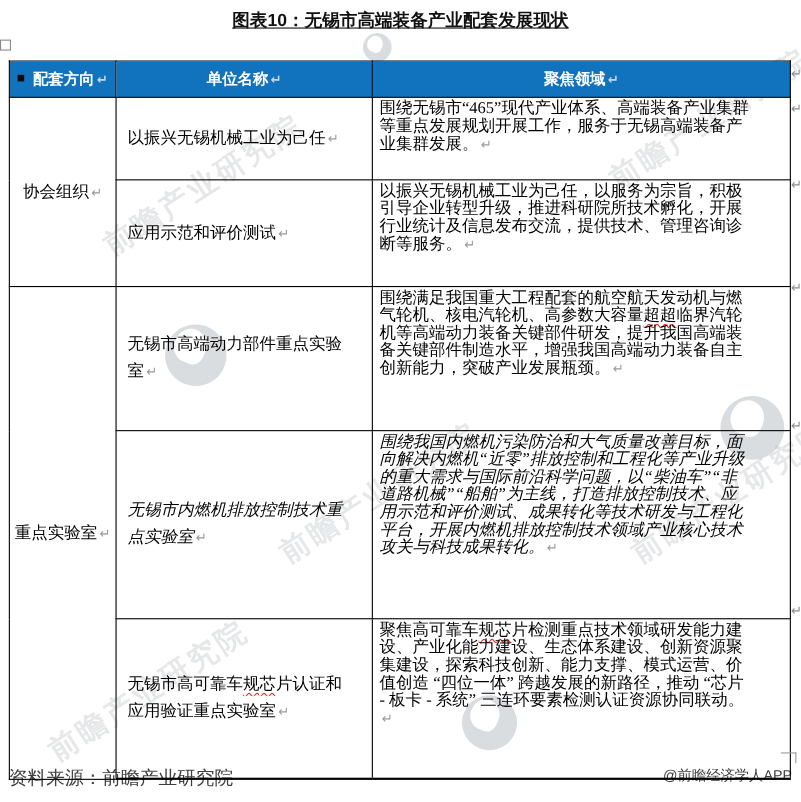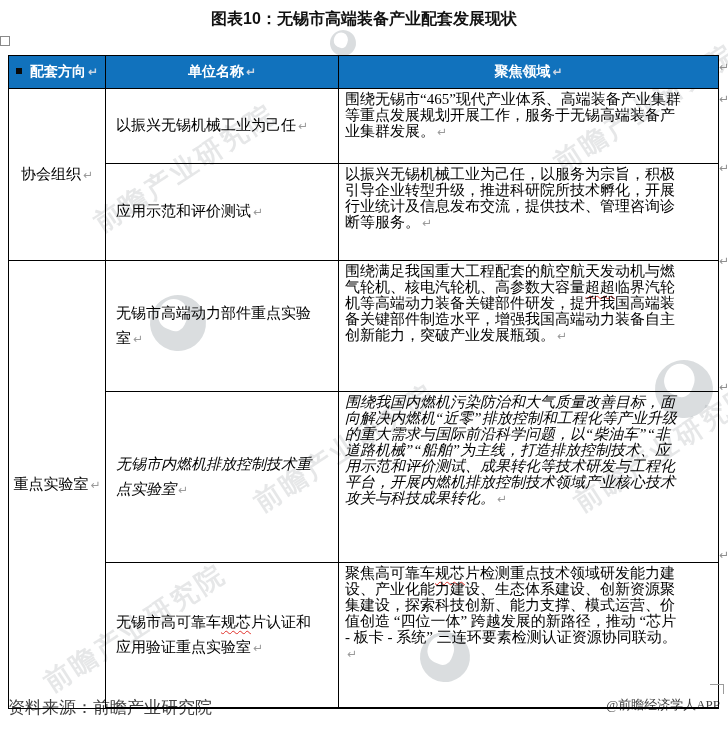--- a/index.html
+++ b/index.html
@@ -2,21 +2,21 @@
 <html><head>
 <meta charset="utf-8">
 <style>
   html,body{margin:0;padding:0;}
   body{
     width:728px;height:729px;background:#ffffff;position:relative;overflow:hidden;
     font-family:"Liberation Serif", serif;color:#000;
   }
   .title{
     position:absolute;top:9px;left:0;width:100%;text-align:center;
-    font-family:"Liberation Sans", sans-serif;font-weight:bold;font-size:16px;color:#111;
+    font-family:"Liberation Sans", sans-serif;font-weight:bold;font-size:16px;color:#111;text-decoration:underline;
   }
   
   .anchor-box{position:absolute;left:0;top:36px;width:8px;height:8px;border:1px solid #8a8a8a;background:#fff;z-index:5;}
   .corner-mark{position:absolute;left:710px;top:684px;width:13px;height:9px;border-top:1px solid #9b9b9b;border-right:1px solid #9b9b9b;z-index:5;}
   .eoc{color:#9b9b9b;font-size:12px;margin-left:2px;font-family:"DejaVu Sans", sans-serif;}
   th .eoc{color:#c9d6e4;}
   .eor{position:absolute;left:719px;color:#8f8f8f;font-size:12px;font-family:"DejaVu Sans", sans-serif;z-index:5;}
   
   table{
     position:absolute;left:8px;top:55px;width:710px;z-index:2;
@@ -48,21 +48,21 @@
     font-family:"Liberation Sans", sans-serif;font-weight:bold;
     font-size:27px;letter-spacing:3px;color:rgba(158,163,168,0.26);
   }
   .wm-logo{position:absolute;border-radius:50%;background:rgba(140,148,155,0.32);transform:rotate(-15deg);}
   .wm-logo::after{
     content:"";position:absolute;left:20%;top:6%;width:52%;height:56%;
     background:#fff;border-radius:58% 62% 40% 55%;transform:rotate(38deg);
   }
   
   .src{position:absolute;left:8px;top:696px;font-size:17px;color:#3f3f3f;font-family:"Liberation Sans", sans-serif;}
-  .credit{position:absolute;right:8px;top:696px;font-size:13px;color:#3f3f3f;font-family:Liberation Serif, serif;}
+  .credit{position:absolute;right:8px;top:696px;font-size:13px;color:#3f3f3f;font-family:Liberation Sans, sans-serif;}
 </style>
 </head>
 <body>
 
 <div>
 
   <div class="wm-layer">
     <div class="wm" style="left:80px;top:150px;">前瞻产业研究院</div>
     <div class="wm" style="left:540px;top:90px;">前瞻产业研究院</div>
     <div class="wm" style="left:560px;top:430px;">前瞻产业研究院</div>

